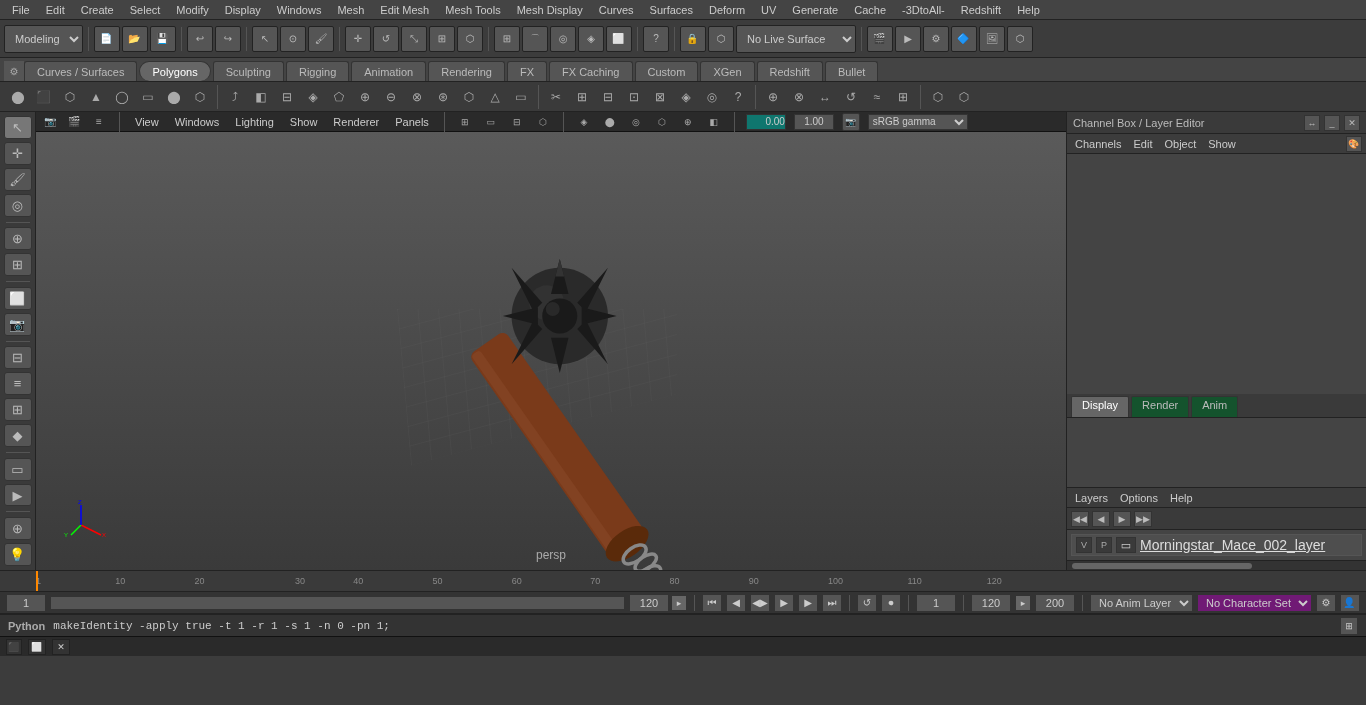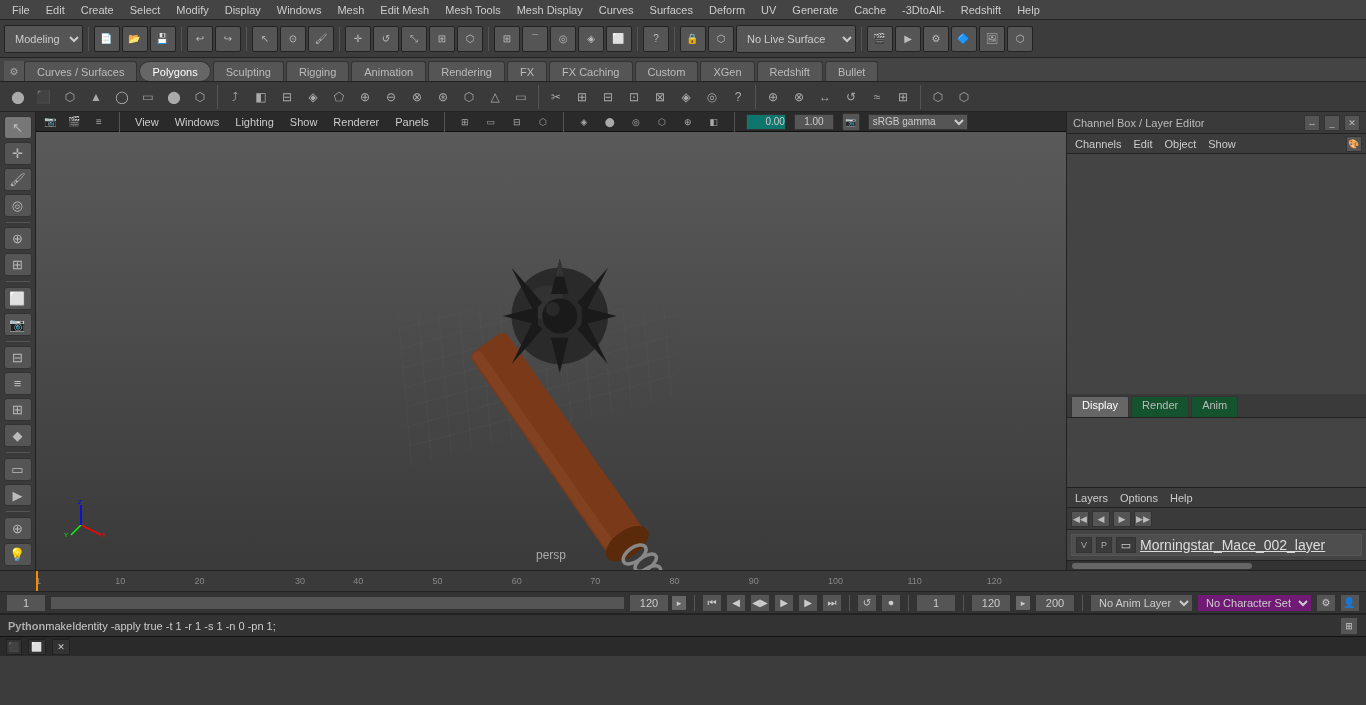--- a/index.html
+++ b/index.html
@@ -403,31 +403,32 @@
     }
 
     
     #python-bar {
       height: 22px;
       background: #333;
       border-top: 1px solid #222;
       display: flex;
       align-items: center;
       padding: 0 8px;
+      gap: 8px;
     }
     #python-label {
       color: #aaa;
       font-size: 11px;
       font-weight: bold;
     }
     #python-command {
       flex: 1;
       font-size: 11px;
       color: #ccc;
-      font-family: Liberation Sans, sans-serif;
+      font-family: Liberation Mono, monospace;
     }
     #terminal-bar {
       height: 22px;
       background: #333;
       display: flex;
       align-items: center;
       padding: 0 6px;
       gap: 4px;
       border-top: 1px solid #111;
     }

